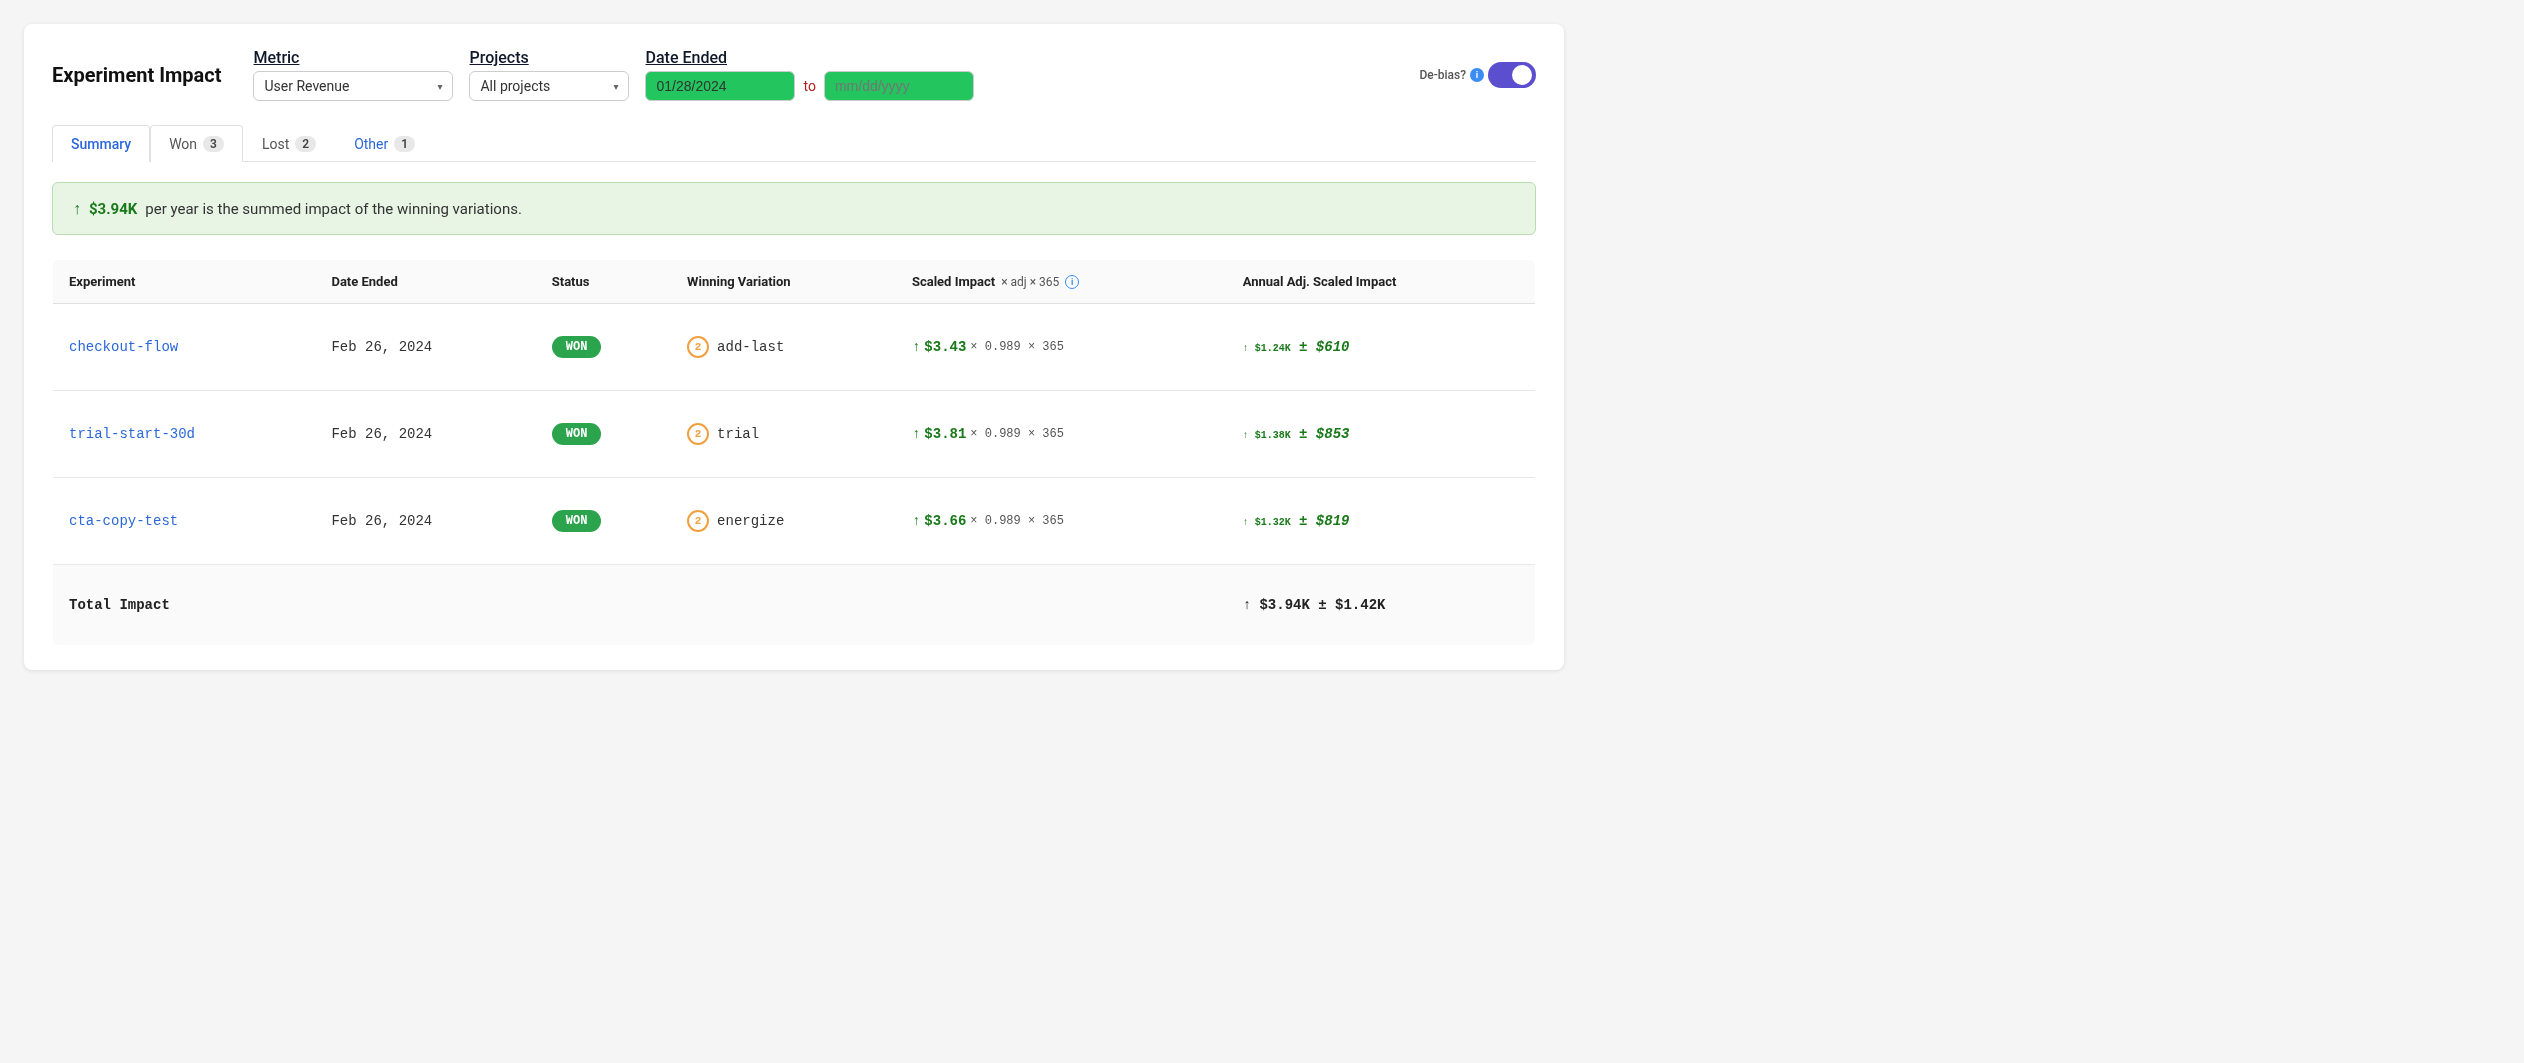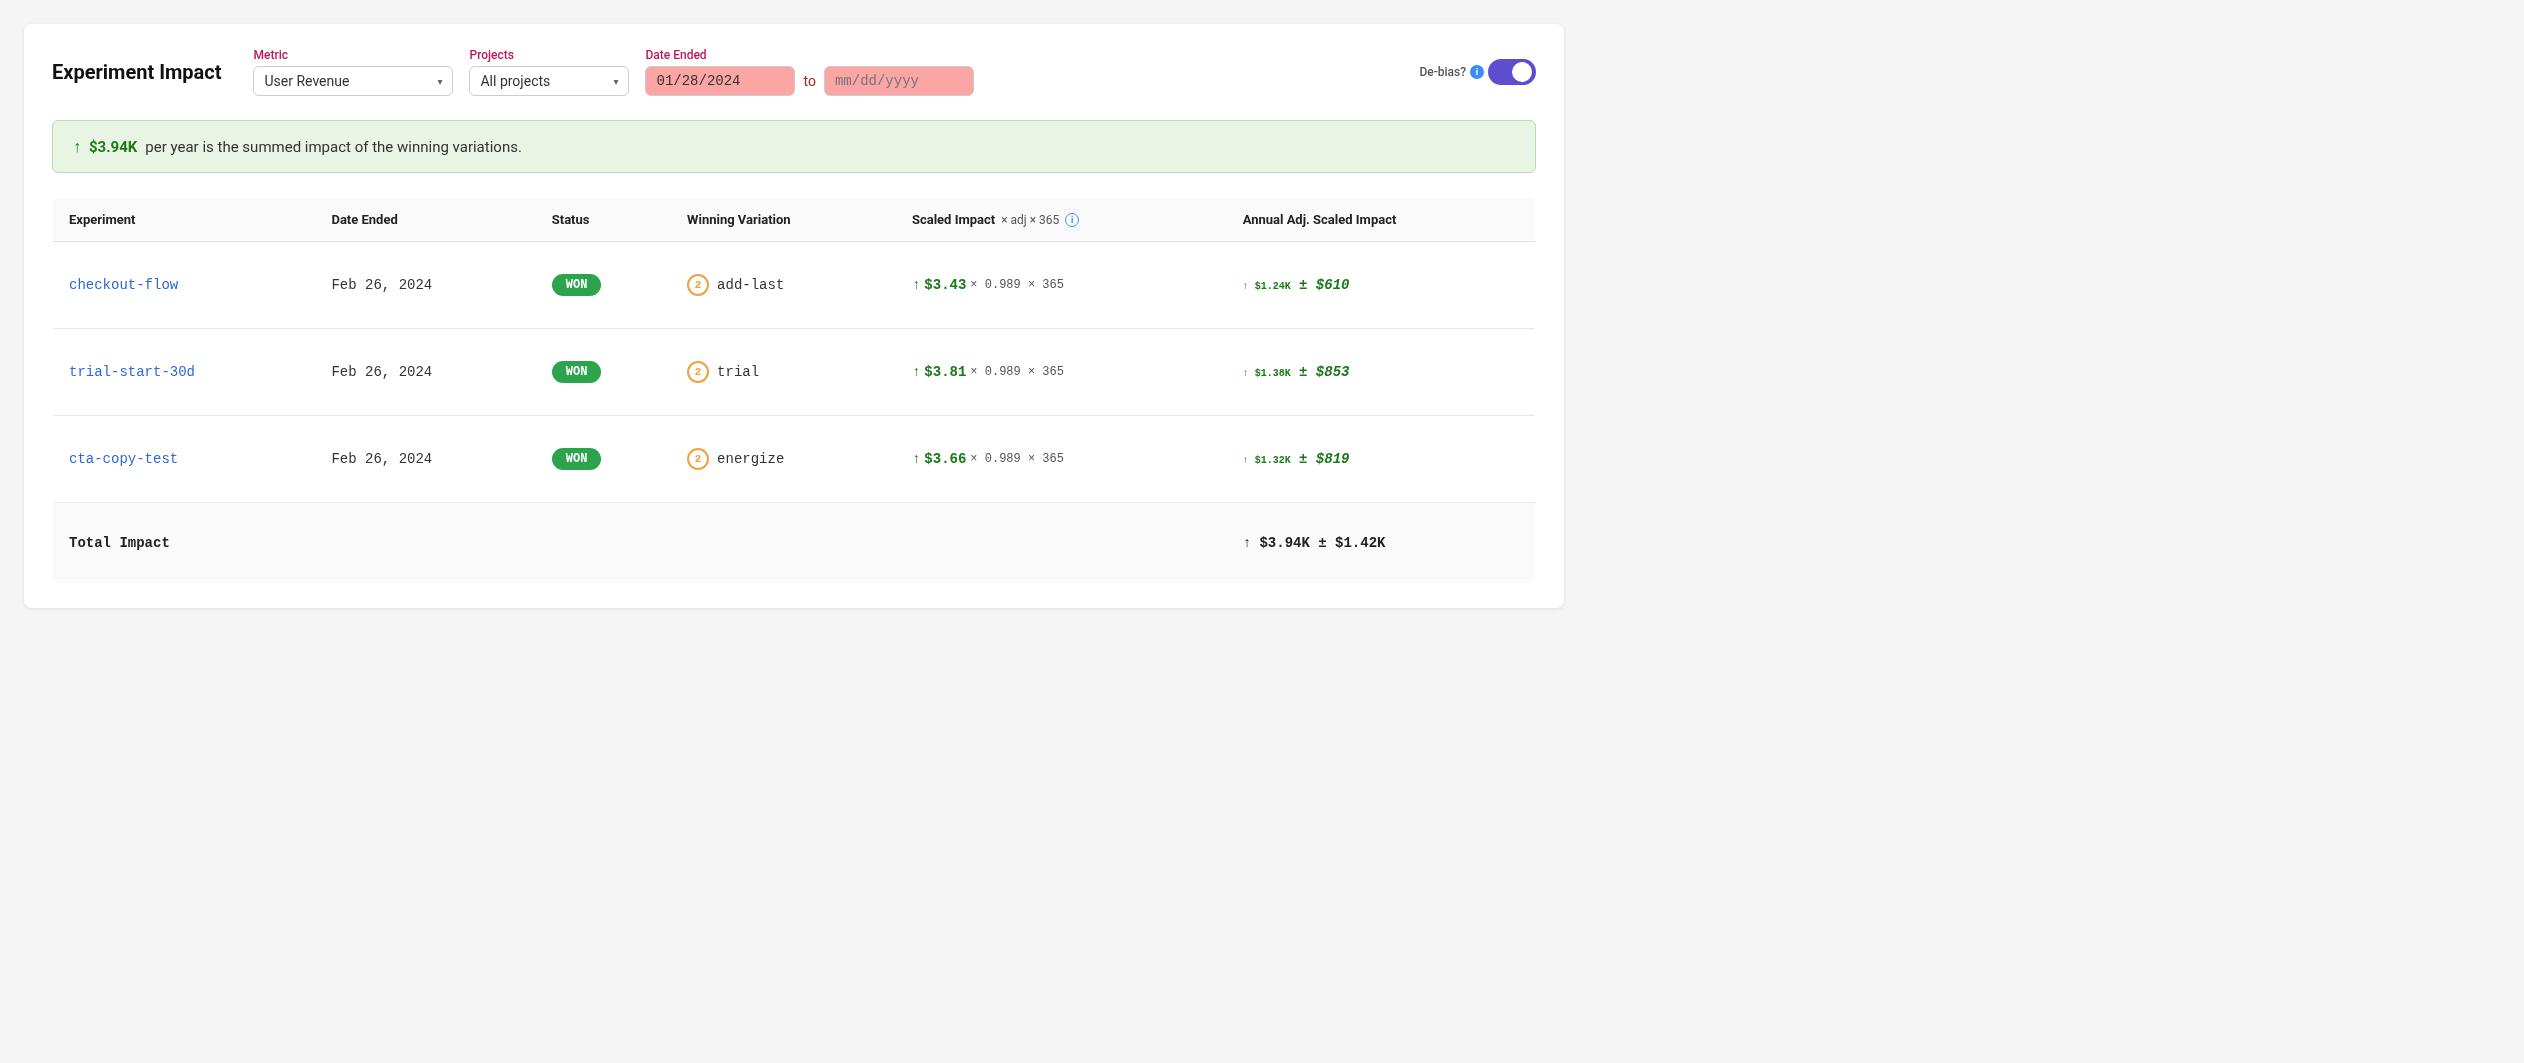--- a/index.html
+++ b/index.html
@@ -37,23 +37,24 @@
       gap: 16px;
       flex: 1;
       flex-wrap: wrap;
     }
     .filter-group {
       display: flex;
       flex-direction: column;
       gap: 4px;
     }
     .filter-label {
-      font-size: 12px;
-      color: #be185d;
+      font-size: 16px;
+      color: #0f172a;
       font-weight: 500;
+      text-decoration: underline;
     }
     .filter-select {
       display: flex;
       align-items: center;
       border: 1px solid #ccc;
       border-radius: 6px;
       padding: 6px 10px;
       background: #fff;
       cursor: pointer;
       gap: 8px;
@@ -77,23 +78,22 @@
       display: flex;
       align-items: center;
       gap: 8px;
     }
     .date-input {
       border: 1px solid #ccc;
       border-radius: 6px;
       padding: 6px 10px;
       font-size: 14px;
       color: #333;
-      background: #fca5a5;
+      background: #22c55e;
       width: 150px;
-      font-family: Liberation Mono, monospace;
     }
     .date-separator {
       font-size: 14px;
       color: #b91c1c;
     }
     .debias-group {
       display: flex;
       gap: 4px;
       margin-left: auto;
     }
@@ -358,20 +358,37 @@
         </div>
         <div class="toggle-container">
           <div class="toggle">
             <div class="toggle-knob"></div>
           </div>
         </div>
       </div>
     </div>
   </div>
 
+  <div class="tabs-row">
+    <div class="tab active">
+      <span>Summary</span>
+    </div>
+    <div class="tab won-tab">
+      <span>Won</span>
+      <span class="tab-badge">3</span>
+    </div>
+    <div class="tab">
+      <span>Lost</span>
+      <span class="tab-badge">2</span>
+    </div>
+    <div class="tab other-tab">
+      <span>Other</span>
+      <span class="tab-badge">1</span>
+    </div>
+  </div>
 
   <div class="impact-banner">
     <span class="impact-arrow">↑</span>
     <span class="impact-amount">$3.94K</span>
     <span class="impact-text">per year is the summed impact of the winning variations.</span>
   </div>
 
   <table class="data-table">
     <thead>
       <tr>

